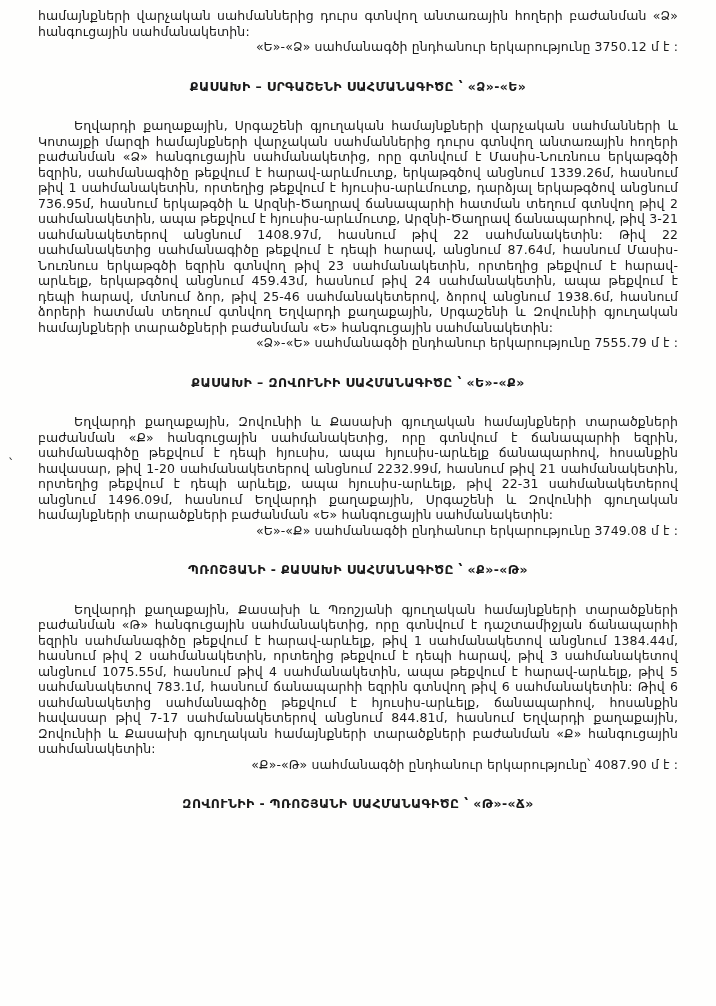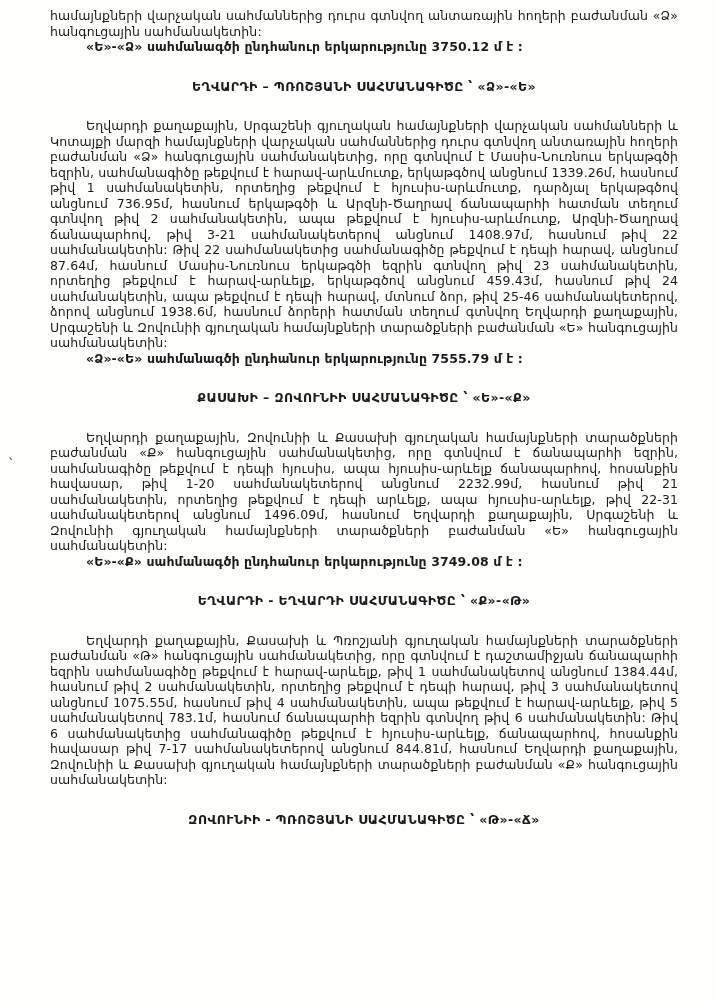--- a/index.html
+++ b/index.html
@@ -6,43 +6,42 @@
     margin: 0;
     padding: 0;
     background: #ffffff;
   }
   .page {
     position: relative;
     width: 716px;
     height: 1006px;
     margin: 0 auto;
     box-sizing: border-box;
-    padding: 8px 38px 0 50px;
+    padding: 8px 38px 0 38px;
     background: #fefefd;
     color: #1b1b1b;
     font-family: "DejaVu Sans", sans-serif;
     font-size: 12.5px;
     line-height: 15.5px;
     letter-spacing: 0.1px;
     overflow: hidden;
   }
   p {
     margin: 0;
     text-align: justify;
   }
   p.body-para {
     text-indent: 36px;
   }
   p.cont-para {
     text-indent: 0;
   }
   p.summary-line {
     text-indent: 36px;
-    text-align: left;
-    font-weight: bold;
+    text-align: right;
   }
   h2.section-heading {
     font-size: 12.5px;
     font-weight: bold;
     text-align: center;
     margin: 24px 0 24px 0;
     letter-spacing: 0.4px;
   }
   .scan-artifact {
     position: absolute;
@@ -53,27 +52,28 @@
   }
 </style>
 </head>
 <body>
 
 <div class="page">
 
   <p class="cont-para">համայնքների վարչական սահմաններից դուրս գտնվող անտառային հողերի բաժանման «Ձ» հանգուցային սահմանակետին:</p>
   <p class="summary-line">«Ե»-«Ձ» սահմանագծի ընդհանուր երկարությունը 3750.12 մ է :</p>
 
-  <h2 class="section-heading">ԵՂՎԱՐԴԻ – ՊՌՈՇՅԱՆԻ ՍԱՀՄԱՆԱԳԻԾԸ ՝ «Ձ»-«Ե»</h2>
+  <h2 class="section-heading">ՔԱՍԱԽԻ – ՍՐԳԱՇԵՆԻ ՍԱՀՄԱՆԱԳԻԾԸ ՝ «Ձ»-«Ե»</h2>
   <p class="body-para">Եղվարդի քաղաքային, Սրգաշենի գյուղական համայնքների վարչական սահմանների և Կոտայքի մարզի համայնքների վարչական սահմաններից դուրս գտնվող անտառային հողերի բաժանման «Ձ» հանգուցային սահմանակետից, որը գտնվում է Մասիս-Նուռնուս երկաթգծի եզրին, սահմանագիծը թեքվում է հարավ-արևմուտք, երկաթգծով անցնում 1339.26մ, հասնում թիվ 1 սահմանակետին, որտեղից թեքվում է հյուսիս-արևմուտք, դարձյալ երկաթգծով անցնում 736.95մ, հասնում երկաթգծի և Արզնի-Ծաղրավ ճանապարհի հատման տեղում գտնվող թիվ 2 սահմանակետին, ապա թեքվում է հյուսիս-արևմուտք, Արզնի-Ծաղրավ ճանապարհով, թիվ 3-21 սահմանակետերով անցնում 1408.97մ, հասնում թիվ 22 սահմանակետին: Թիվ 22 սահմանակետից սահմանագիծը թեքվում է դեպի հարավ, անցնում 87.64մ, հասնում Մասիս-Նուռնուս երկաթգծի եզրին գտնվող թիվ 23 սահմանակետին, որտեղից թեքվում է հարավ-արևելք, երկաթգծով անցնում 459.43մ, հասնում թիվ 24 սահմանակետին, ապա թեքվում է դեպի հարավ, մտնում ձոր, թիվ 25-46 սահմանակետերով, ձորով անցնում 1938.6մ, հասնում ձորերի հատման տեղում գտնվող Եղվարդի քաղաքային, Սրգաշենի և Զովունիի գյուղական համայնքների տարածքների բաժանման «Ե» հանգուցային սահմանակետին:</p>
   <p class="summary-line">«Ձ»-«Ե» սահմանագծի ընդհանուր երկարությունը 7555.79 մ է :</p>
 
   <h2 class="section-heading">ՔԱՍԱԽԻ – ԶՈՎՈՒՆԻԻ ՍԱՀՄԱՆԱԳԻԾԸ ՝ «Ե»-«Ք»</h2>
   <p class="body-para">Եղվարդի քաղաքային, Զովունիի և Քասախի գյուղական համայնքների տարածքների բաժանման «Ք» հանգուցային սահմանակետից, որը գտնվում է ճանապարհի եզրին, սահմանագիծը թեքվում է դեպի հյուսիս, ապա հյուսիս-արևելք ճանապարհով, հոսանքին հավասար, թիվ 1-20 սահմանակետերով անցնում 2232.99մ, հասնում թիվ 21 սահմանակետին, որտեղից թեքվում է դեպի արևելք, ապա հյուսիս-արևելք, թիվ 22-31 սահմանակետերով անցնում 1496.09մ, հասնում Եղվարդի քաղաքային, Սրգաշենի և Զովունիի գյուղական համայնքների տարածքների բաժանման «Ե» հանգուցային սահմանակետին:</p>
   <p class="summary-line">«Ե»-«Ք» սահմանագծի ընդհանուր երկարությունը 3749.08 մ է :</p>
 
-  <h2 class="section-heading">ԵՂՎԱՐԴԻ - ԵՂՎԱՐԴԻ ՍԱՀՄԱՆԱԳԻԾԸ ՝ «Ք»-«Թ»</h2>
+  <h2 class="section-heading">ՊՌՈՇՅԱՆԻ - ՔԱՍԱԽԻ ՍԱՀՄԱՆԱԳԻԾԸ ՝ «Ք»-«Թ»</h2>
   <p class="body-para">Եղվարդի քաղաքային, Քասախի և Պռոշյանի գյուղական համայնքների տարածքների բաժանման «Թ» հանգուցային սահմանակետից, որը գտնվում է դաշտամիջյան ճանապարհի եզրին սահմանագիծը թեքվում է հարավ-արևելք, թիվ 1 սահմանակետով անցնում 1384.44մ, հասնում թիվ 2 սահմանակետին, որտեղից թեքվում է դեպի հարավ, թիվ 3 սահմանակետով անցնում 1075.55մ, հասնում թիվ 4 սահմանակետին, ապա թեքվում է հարավ-արևելք, թիվ 5 սահմանակետով 783.1մ, հասնում ճանապարհի եզրին գտնվող թիվ 6 սահմանակետին: Թիվ 6 սահմանակետից սահմանագիծը թեքվում է հյուսիս-արևելք, ճանապարհով, հոսանքին հավասար թիվ 7-17 սահմանակետերով անցնում 844.81մ, հասնում Եղվարդի քաղաքային, Զովունիի և Քասախի գյուղական համայնքների տարածքների բաժանման «Ք» հանգուցային սահմանակետին:</p>
+  <p class="summary-line">«Ք»-«Թ» սահմանագծի ընդհանուր երկարությունը՝ 4087.90 մ է :</p>
 
   <h2 class="section-heading">ԶՈՎՈՒՆԻԻ - ՊՌՈՇՅԱՆԻ ՍԱՀՄԱՆԱԳԻԾԸ ՝ «Թ»-«Ճ»</h2>
 
   <span class="scan-artifact">`</span>
 </div>
 
 </body></html>

